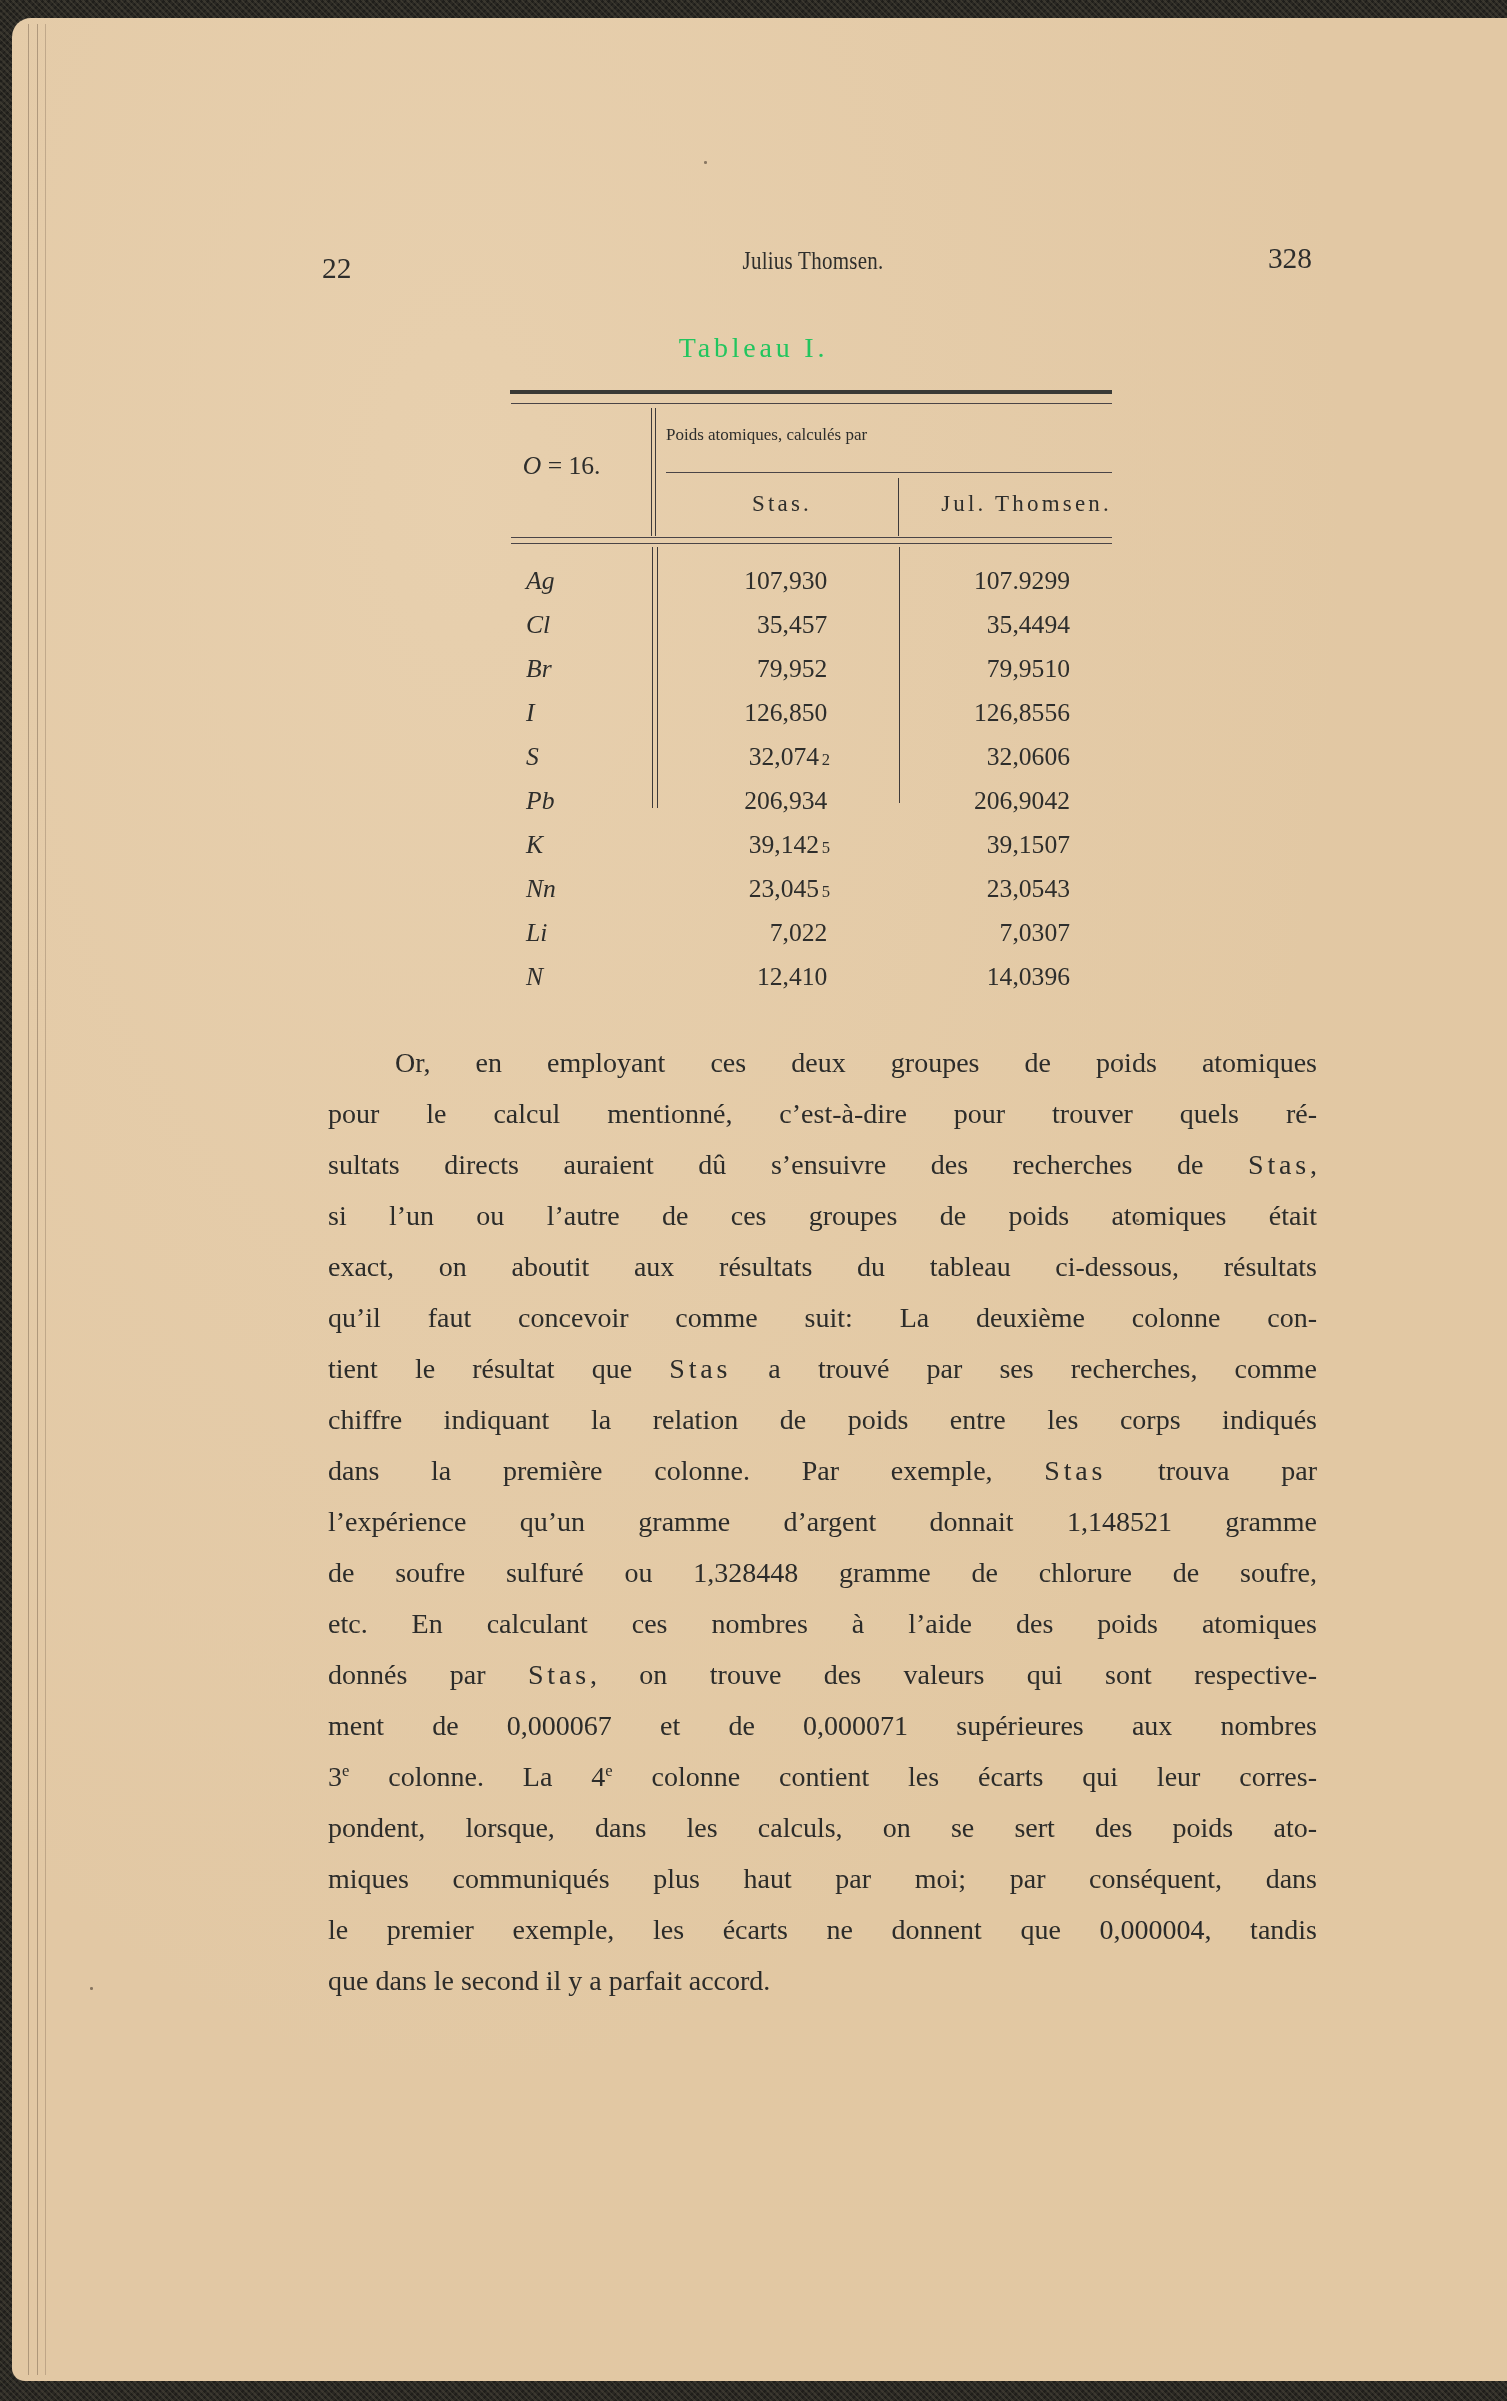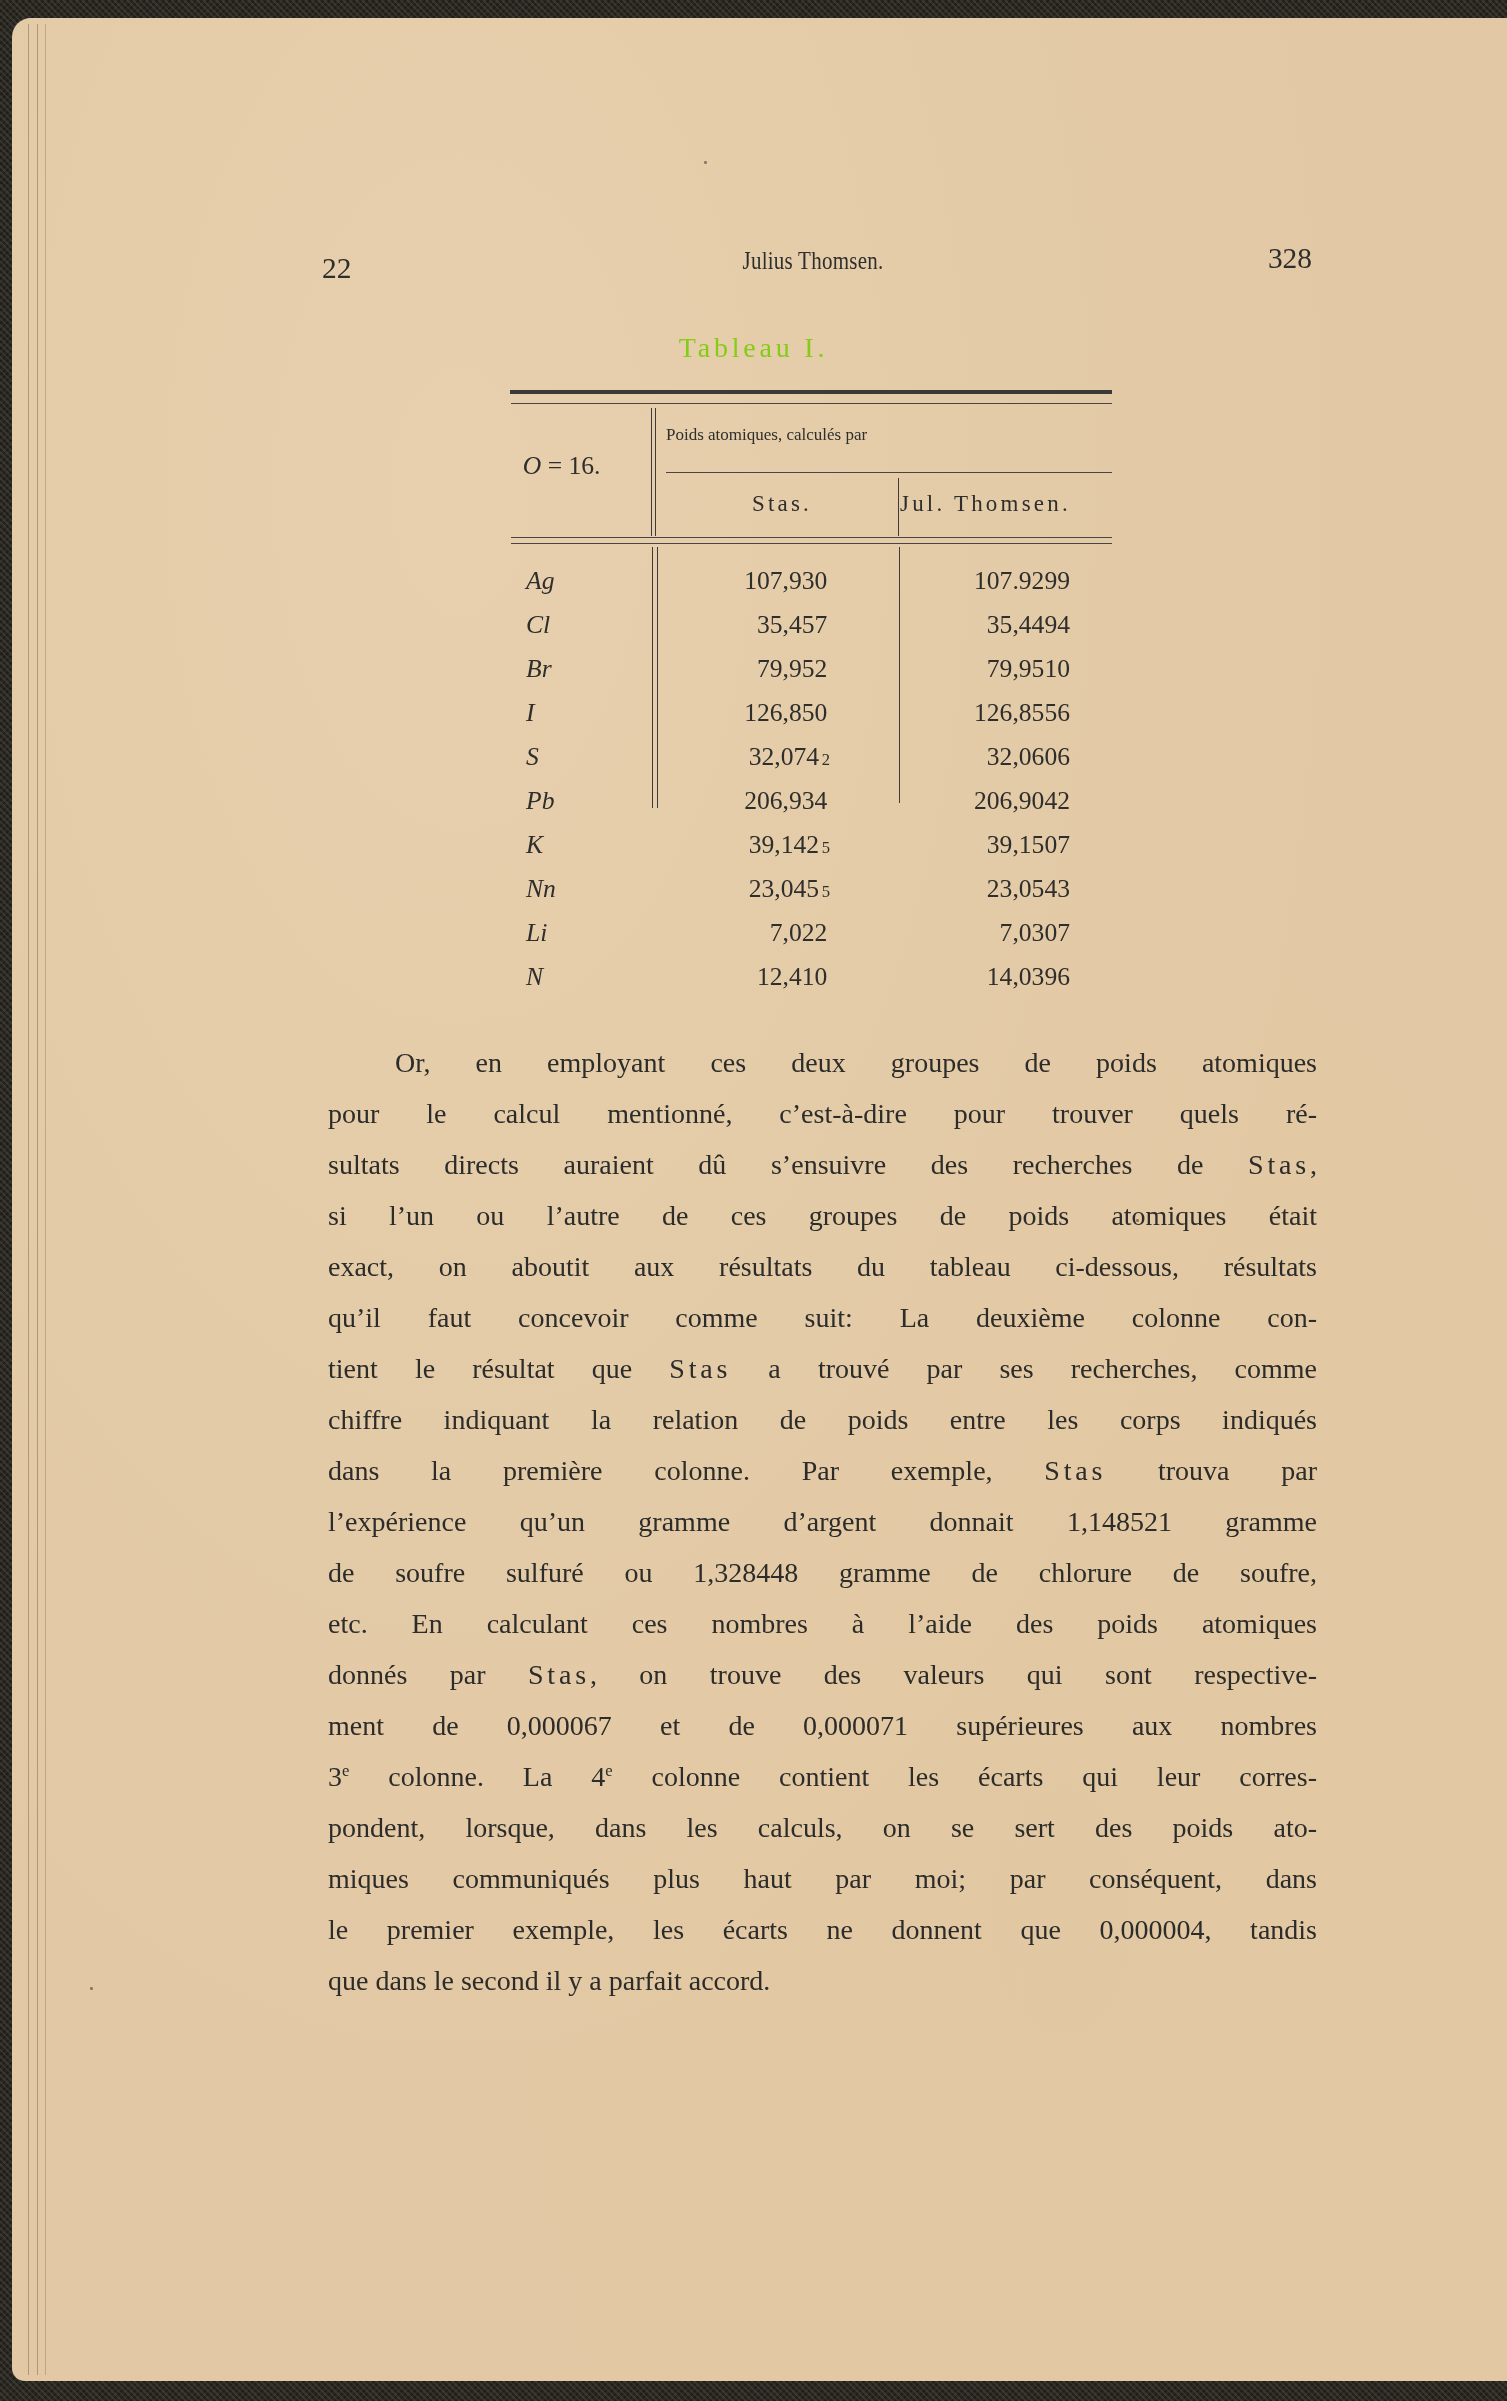--- a/index.html
+++ b/index.html
@@ -76,21 +76,21 @@
     }
 
     .table-title {
       position: absolute;
       top: 332px;
       left: 0;
       width: 1507px;
       text-align: center;
       font-size: 28px;
       letter-spacing: 3.8px;
-      color: #84cc16;
+      color: #22c55e;
       font-family: "Liberation Serif", serif;
     }
 
     .data-table {
       position: absolute;
       left: 510px;
       top: 387px;
       width: 602px;
       height: 640px;
       color: #2e2e2c;
@@ -159,21 +159,21 @@
       text-align: center;
       font-size: 23px;
       letter-spacing: 3.2px;
       font-family: "Liberation Serif", serif;
     }
     .head-thomsen {
       position: absolute;
       left: 390px;
       right: 0;
       top: 104px;
-      text-align: left;
+      text-align: right;
       font-size: 23px;
       letter-spacing: 3.2px;
       font-family: "Liberation Serif", serif;
     }
 
     .rows {
       position: absolute;
       left: 0;
       top: 179px;
       right: 0;

